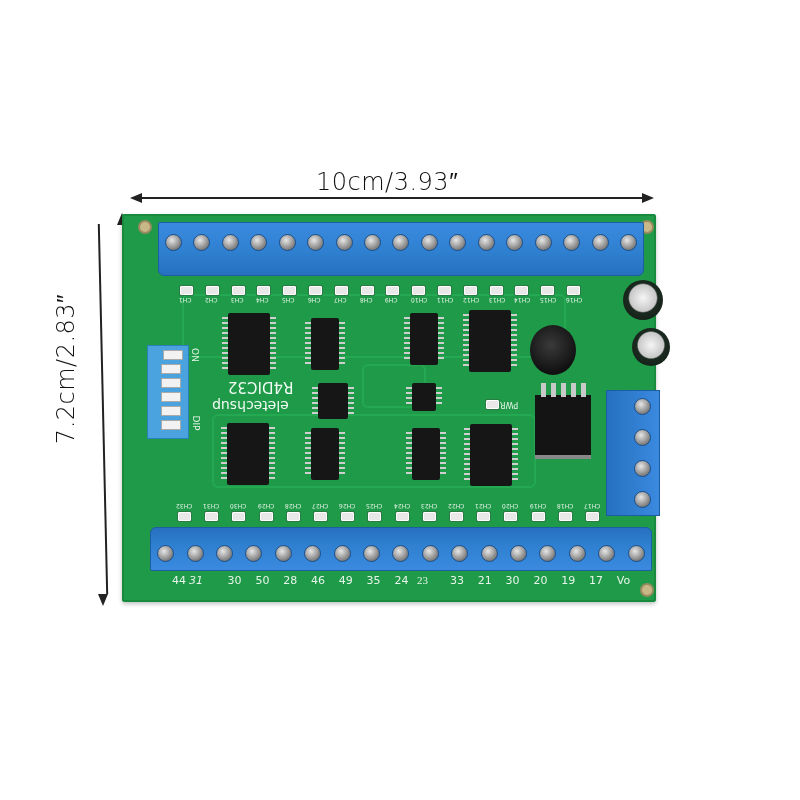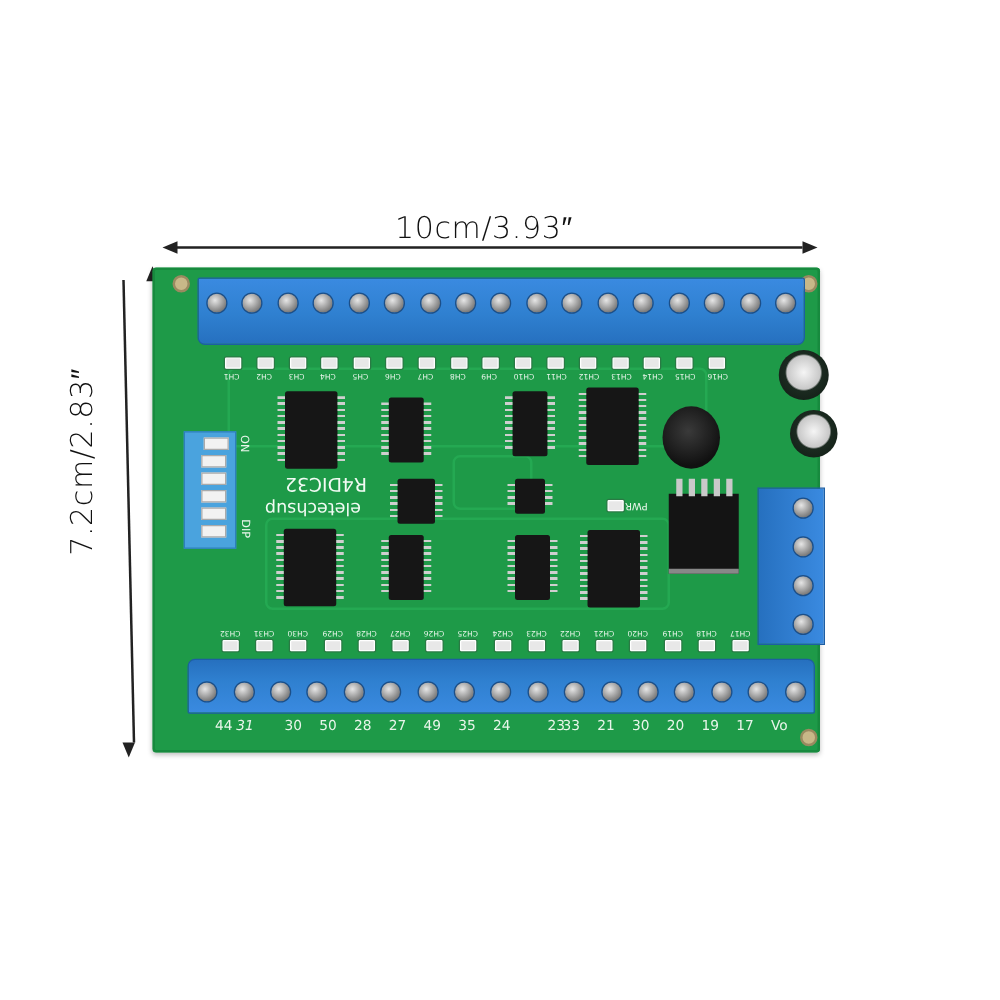--- a/index.html
+++ b/index.html
@@ -223,25 +223,25 @@
     <div class="screw"></div>
     <div class="screw"></div>
   </div>
 
 <div id="pinNums">
     <div class="pin-num" style="left: 172px;">44</div>
     <div class="pin-num" style="left: 189px; font-style: italic;">31</div>
     <div class="pin-num" style="left: 227.6px;">30</div>
     <div class="pin-num" style="left: 255.4px;">50</div>
     <div class="pin-num" style="left: 283.2px;">28</div>
-    <div class="pin-num" style="left: 311px;">27</div>
+    <div class="pin-num" style="left: 311px;">46</div>
     <div class="pin-num" style="left: 338.8px;">49</div>
     <div class="pin-num" style="left: 366.6px;">35</div>
     <div class="pin-num" style="left: 394.4px;">24</div>
-    <div class="pin-num" style="left: 438px;">23</div>
+    <div class="pin-num" style="left: 417px; font-family: Liberation Serif, serif;">23</div>
     <div class="pin-num" style="left: 450px;">33</div>
     <div class="pin-num" style="left: 477.8px;">21</div>
     <div class="pin-num" style="left: 505.6px;">30</div>
     <div class="pin-num" style="left: 533.4px;">20</div>
     <div class="pin-num" style="left: 561.2px;">19</div>
     <div class="pin-num" style="left: 589px;">17</div>
     <div class="pin-num" style="left: 616.8px;">Vo</div>
   </div>
 
 </body></html>

